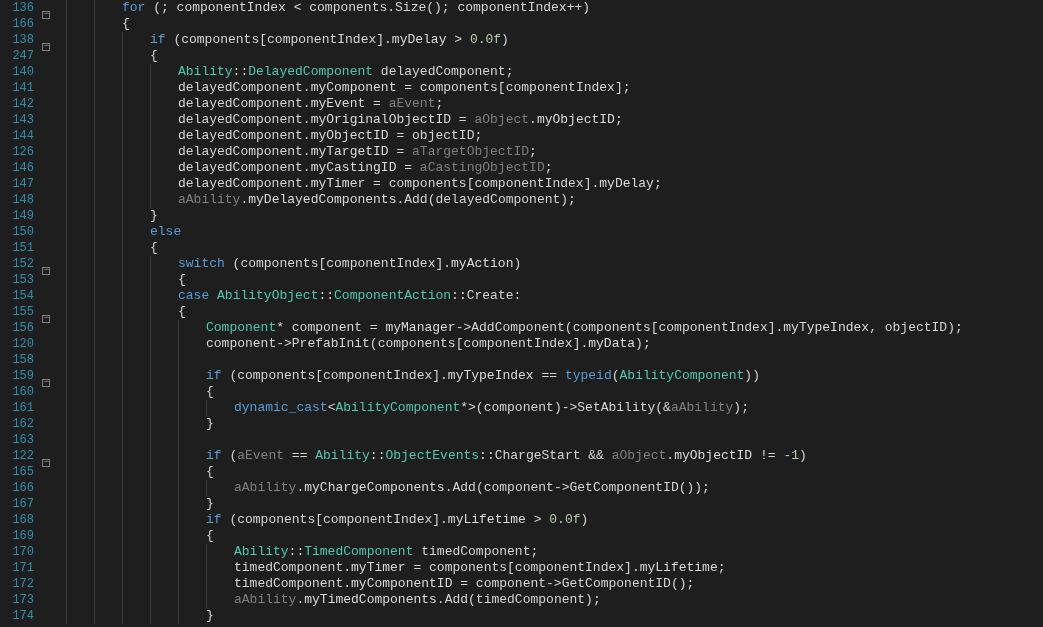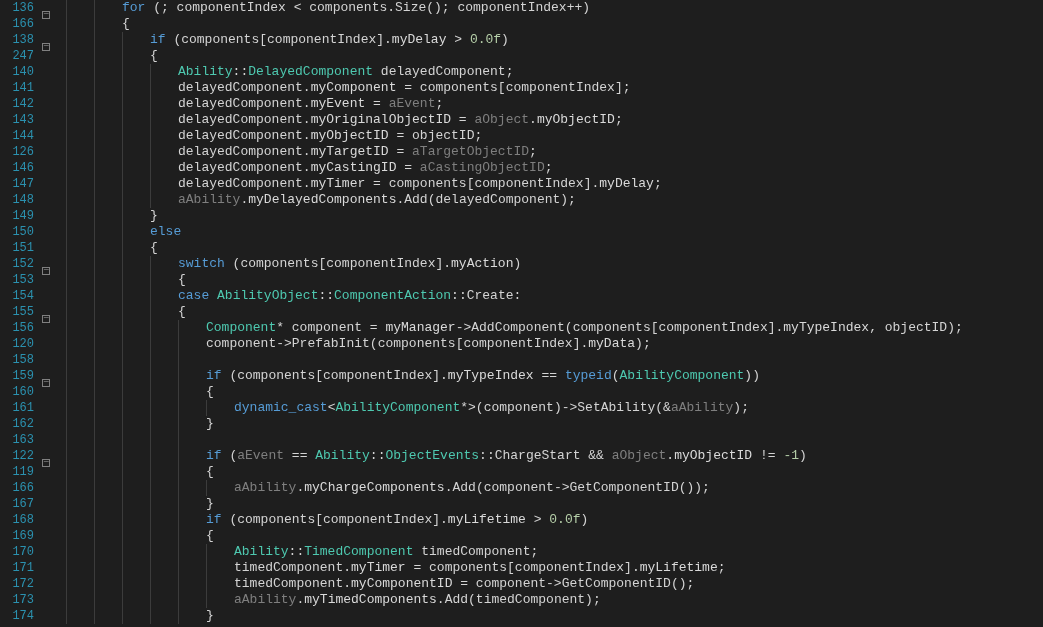--- a/index.html
+++ b/index.html
@@ -211,21 +211,21 @@
       </div>
       <div class="gutter-row">
         <div class="line-num">163</div>
         <div class="fold"></div>
       </div>
       <div class="gutter-row">
         <div class="line-num">122</div>
         <div class="fold box"></div>
       </div>
       <div class="gutter-row">
-        <div class="line-num">119</div>
+        <div class="line-num">165</div>
         <div class="fold"></div>
       </div>
       <div class="gutter-row">
         <div class="line-num">166</div>
         <div class="fold"></div>
       </div>
       <div class="gutter-row">
         <div class="line-num">167</div>
         <div class="fold"></div>
       </div>

